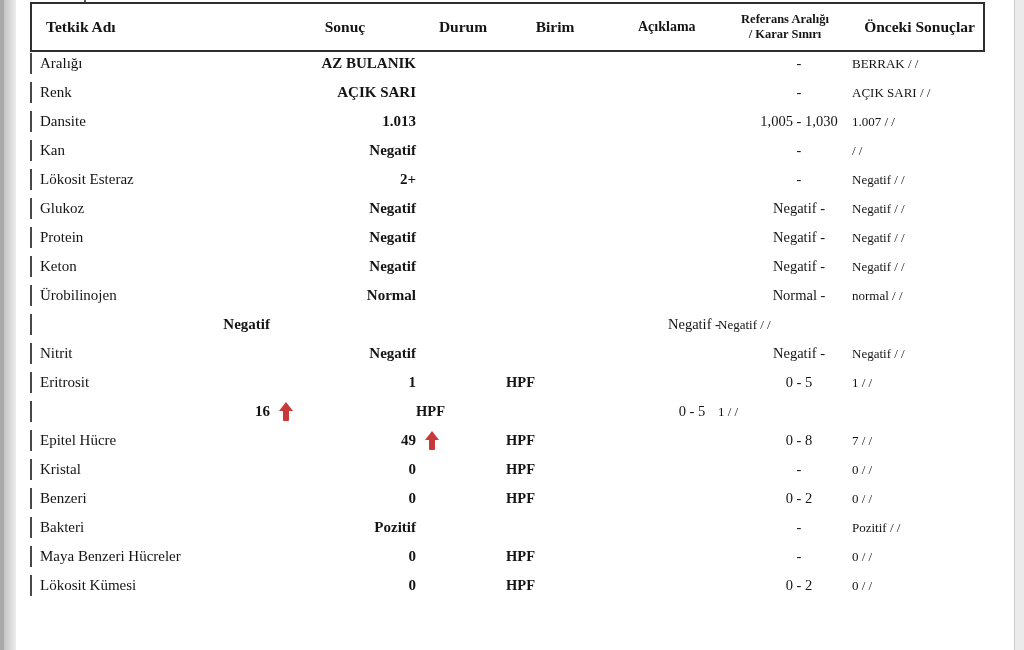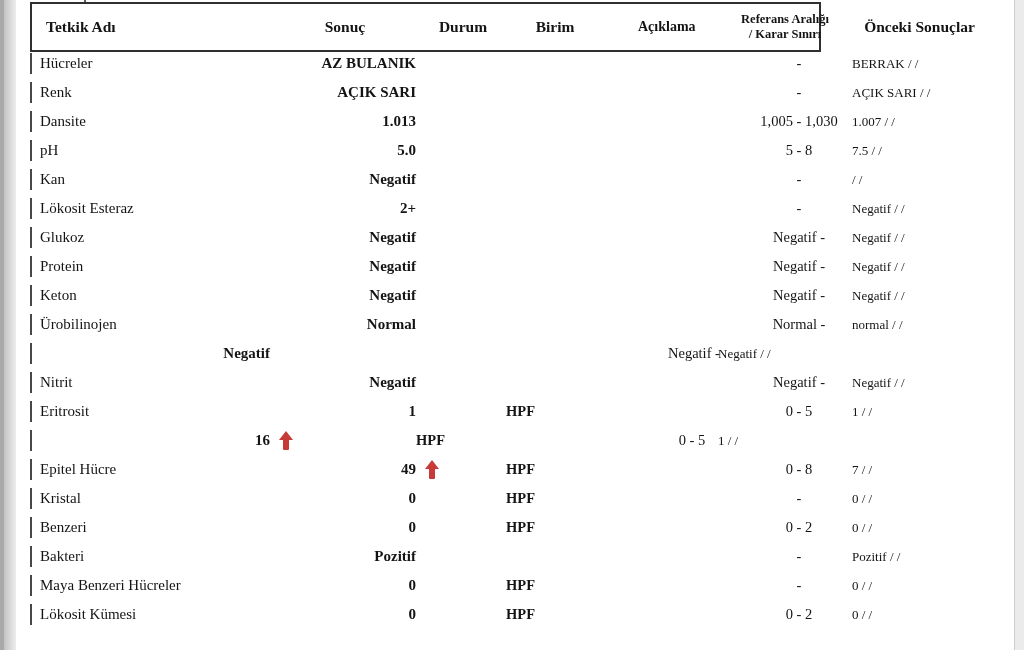--- a/index.html
+++ b/index.html
@@ -18,21 +18,21 @@
 
   
   .grid-cols{
     display:grid;
     grid-template-columns:240px 146px 90px 130px 80px 134px 135px;
     align-items:center;
   }
 
   
   .header-box{
-    position:absolute;left:30px;top:2px;width:791px;height:50px;
+    position:absolute;left:30px;top:2px;width:955px;height:50px;
     border:2px solid #2f2f2f;box-sizing:border-box;
     background:#ffffff;
   }
   .header-box .hc{font-weight:bold;text-align:center;white-space:nowrap;font-size:15.5px;}
   .hc.h-name{text-align:left;padding-left:14px;}
   .hc.h-unit{padding-right:36px;}
   .hc.h-note{padding-right:32px;font-size:14px;}
   .hc.h-ref{font-size:12.5px;line-height:1.22;white-space:normal;padding:0 22px;}
   .hc.h-prev{font-size:15.5px;}
 
@@ -77,21 +77,21 @@
   <div class="hc h-result">Sonuç</div>
   <div class="hc h-status">Durum</div>
   <div class="hc h-unit">Birim</div>
   <div class="hc h-note">Açıklama</div>
   <div class="hc h-ref">Referans Aralığı / Karar Sınırı</div>
   <div class="hc h-prev">Önceki Sonuçlar</div>
 </div>
 
 <div class="tbody">
     <div class="row grid-cols">
-    <div class="cell c-name">Hücreler</div>
+    <div class="cell c-name">Aralığı</div>
     <div class="cell c-result">AZ BULANIK</div>
     <div class="cell c-flag">
       
     </div>
     <div class="cell c-unit"></div>
     <div class="cell c-note"></div>
     <div class="cell c-ref">-</div>
     <div class="cell c-prev">BERRAK / /</div>
   </div>
     <div class="row grid-cols">
@@ -110,31 +110,20 @@
     <div class="cell c-result">1.013</div>
     <div class="cell c-flag">
       
     </div>
     <div class="cell c-unit"></div>
     <div class="cell c-note"></div>
     <div class="cell c-ref">1,005 - 1,030</div>
     <div class="cell c-prev">1.007 / /</div>
   </div>
     <div class="row grid-cols">
-    <div class="cell c-name">pH</div>
-    <div class="cell c-result">5.0</div>
-    <div class="cell c-flag">
-      
-    </div>
-    <div class="cell c-unit"></div>
-    <div class="cell c-note"></div>
-    <div class="cell c-ref">5 - 8</div>
-    <div class="cell c-prev">7.5 / /</div>
-  </div>
-    <div class="row grid-cols">
     <div class="cell c-name">Kan</div>
     <div class="cell c-result">Negatif</div>
     <div class="cell c-flag">
       
     </div>
     <div class="cell c-unit"></div>
     <div class="cell c-note"></div>
     <div class="cell c-ref">-</div>
     <div class="cell c-prev">/ /</div>
   </div>

